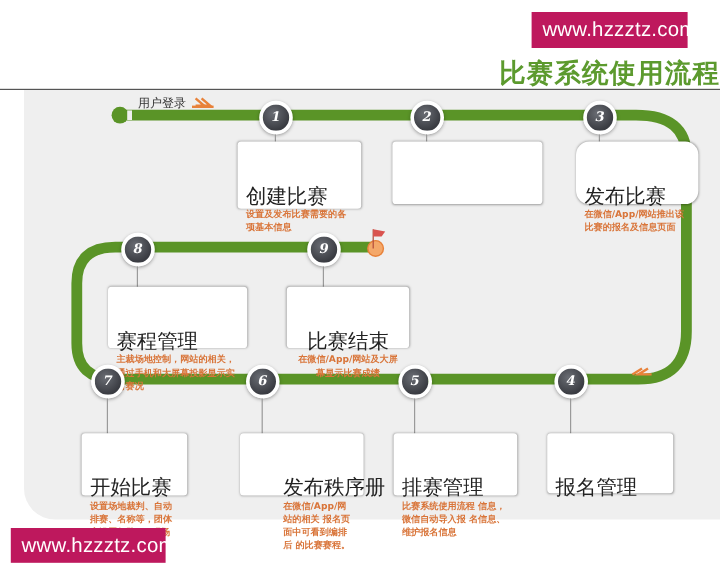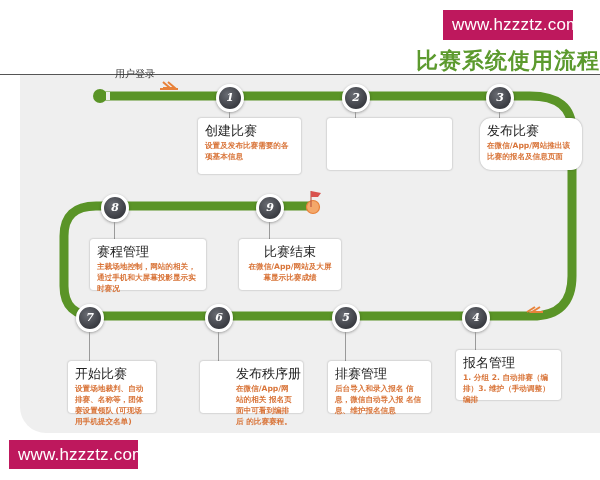--- a/index.html
+++ b/index.html
@@ -19,36 +19,36 @@
     position:absolute; left:0; width:600px; top:46px; text-align:right;
     padding-left:80px; box-sizing:border-box;
     color:#5c9a2e; font-size:22px; font-weight:bold; letter-spacing:1px;
   }
   .rule { position:absolute; left:0; top:74px; width:600px; height:1px; background:#555; }
   .panel {
     position:absolute; left:20px; top:75px; width:600px; height:358px;
     background:#efefef; border-bottom-left-radius:26px;
   }
   svg.track { position:absolute; left:0; top:0; }
-  .login-label { position:absolute; left:115px; top:67px; font-size:10px; color:#333; }
+  .login-label { position:absolute; left:115px; top:79px; font-size:10px; color:#333; }
   .node {
     position:absolute; width:22px; height:22px; border-radius:50%;
     background:radial-gradient(circle at 40% 35%, #6a6d74, #3a3c42 70%);
     border:3px solid #ffffff;
     box-shadow:0 1px 3px rgba(0,0,0,0.35);
     color:#ffffff; font-family:"DejaVu Serif",serif; font-style:italic;
     font-size:11px; font-weight:bold; text-align:center; line-height:22px;
   }
   .stem { position:absolute; width:1px; background:#9a9a9a; }
   .card {
     position:absolute; background:#ffffff; border-radius:3px;
     box-shadow:0 0 2px rgba(0,0,0,0.35);
     padding:5px 7px; box-sizing:border-box;
   }
-  .card-title { font-size:13px; color:#222; line-height:16px; margin-bottom:1px; white-space:nowrap; }
+  .card-title { font-size:17px; color:#222; line-height:16px; margin-bottom:1px; white-space:nowrap;margin-top:33px; }
   .card-desc { font-size:7.6px; color:#d9753a; line-height:11px;font-weight:bold; }
 </style>
 </head>
 <body>
 
 <div class="watermark wm-top">www.hzzztz.com</div>
 
 <div class="title">比赛系统使用流程</div>
 <div class="rule"></div>
 
@@ -125,23 +125,22 @@
 <div class="stem" style="left:218px;top:332px;height:30px;"></div>
 <div class="card" style="left:200px;top:361px;width:103px;height:52px;padding-left:36px;">
   <div class="card-title">发布秩序册</div>
   <div class="card-desc">在微信/App/网站的相关 报名页面中可看到编排后 的比赛赛程。</div>
 </div>
 
 <div class="node" style="left:332px;top:304px;">5</div>
 <div class="stem" style="left:345px;top:332px;height:30px;"></div>
 <div class="card" style="left:328px;top:361px;width:103px;height:52px;">
   <div class="card-title">排赛管理</div>
-  <div class="card-desc">后台导入和录入报名 信息，微信自动导入报 名信息、维护报名信息</div>
+  <div class="card-desc">比赛系统使用流程 信息，微信自动导入报 名信息、维护报名信息</div>
 </div>
 
 <div class="node" style="left:462px;top:304px;">4</div>
 <div class="stem" style="left:475px;top:332px;height:30px;"></div>
-<div class="card" style="left:456px;top:350px;width:105px;height:50px;">
+<div class="card" style="left:456px;top:361px;width:105px;height:50px;">
   <div class="card-title">报名管理</div>
-  <div class="card-desc">1. 分组 2. 自动排赛（编排）3. 维护（手动调整）编排</div>
 </div>
 
 <div class="watermark wm-bottom">www.hzzztz.com</div>
 
 </body></html>

